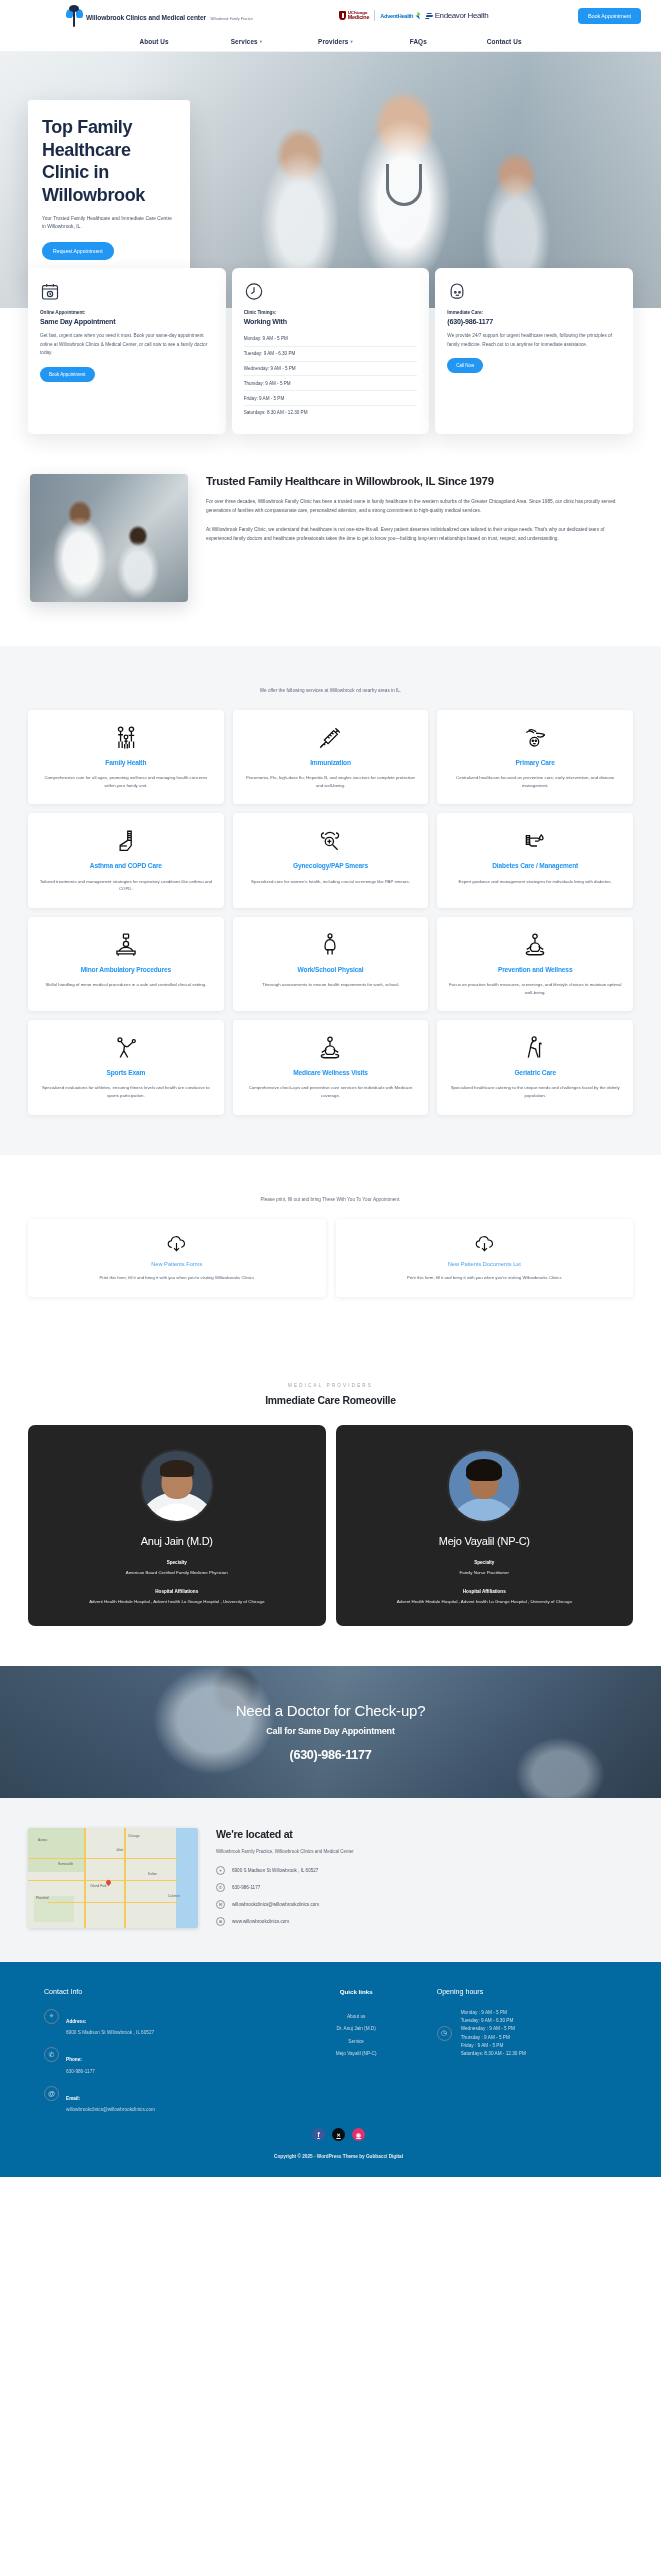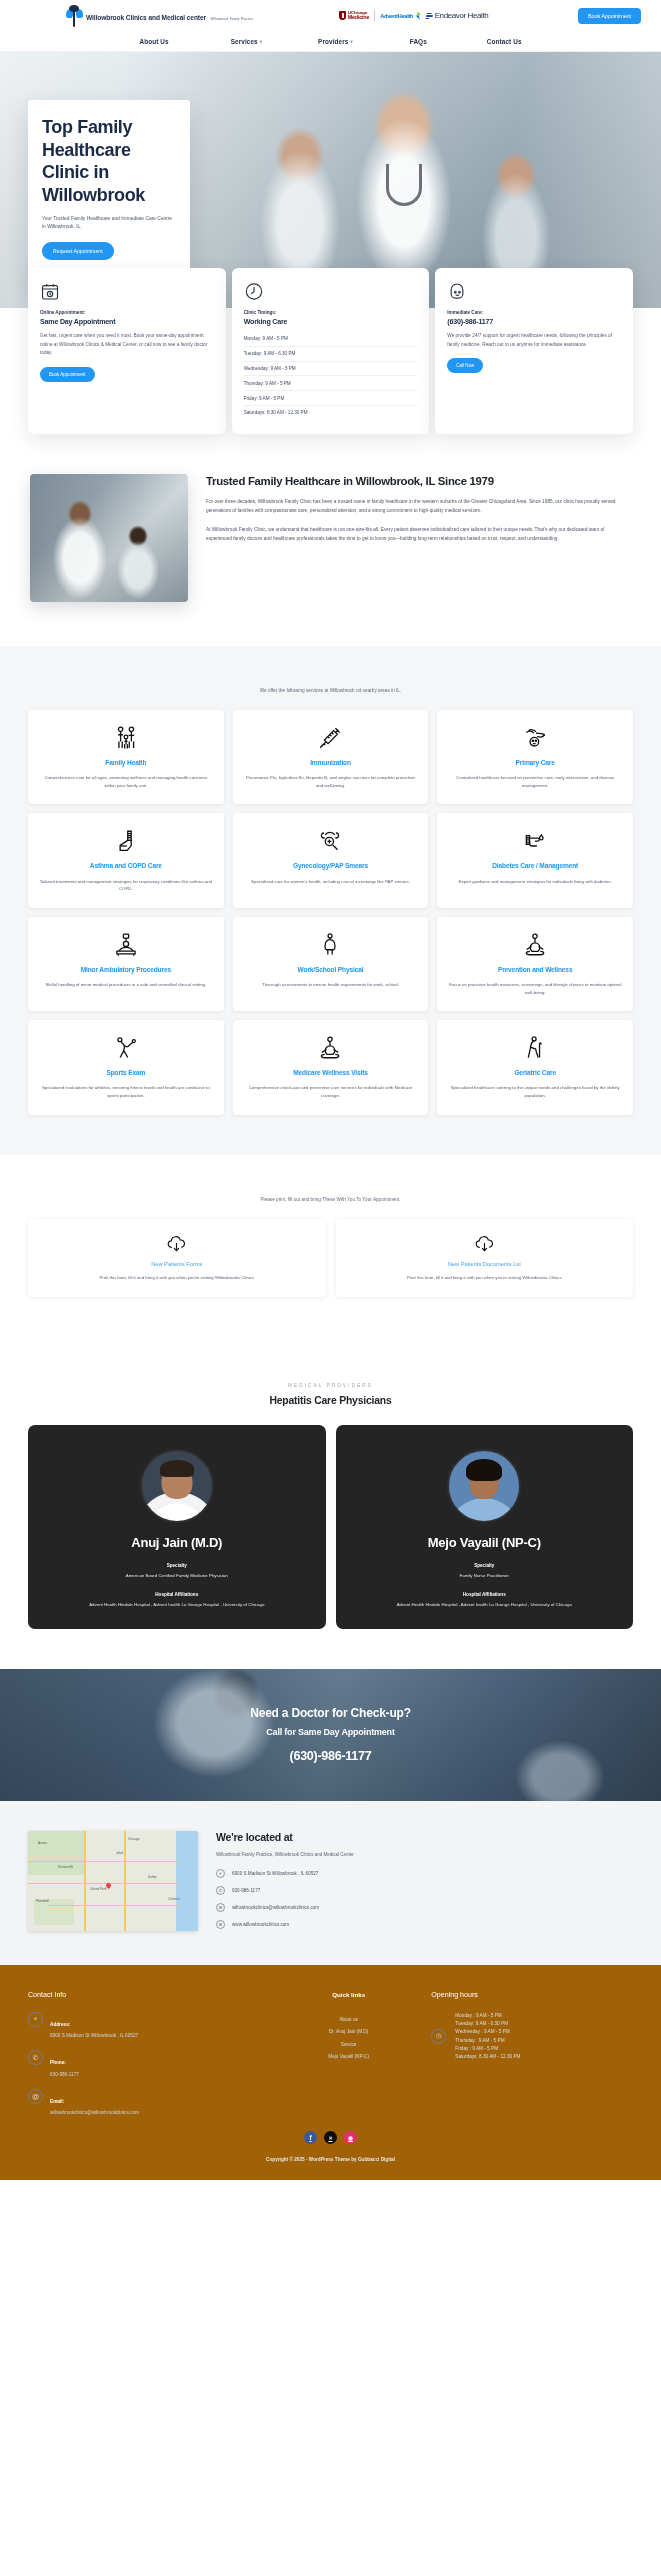--- a/index.html
+++ b/index.html
@@ -131,35 +131,35 @@
   .av1{background:radial-gradient(circle at 50% 118%,#ffffff 0 33%,#f1f3f4 34% 46%,#3a4654 47%);}
   .av1:before{content:"";position:absolute;left:50%;top:20%;transform:translateX(-50%);width:31px;height:34px;
         background:#b5825f;border-radius:50% 50% 44% 44%;}
   .av1:after{content:"";position:absolute;left:50%;top:13%;transform:translateX(-50%);width:34px;height:17px;
         background:#2b2119;border-radius:50% 50% 20% 20%;}
   .av2{background:radial-gradient(circle at 50% 120%,#8fb6dc 0 40%,#5e86b5 41%);}
   .av2:before{content:"";position:absolute;left:50%;top:21%;transform:translateX(-50%);width:29px;height:33px;
         background:#a9744f;border-radius:50% 50% 44% 44%;}
   .av2:after{content:"";position:absolute;left:50%;top:12%;transform:translateX(-50%);width:36px;height:22px;
         background:#15100c;border-radius:50% 50% 26% 26%;}
-  .pcard h3{font-size:13px;color:#fff;font-weight:bold;letter-spacing:-.25px;}
+  .pcard h3{font-size:11px;color:#fff;font-weight:normal;letter-spacing:-.25px;}
   .pcard .plabel{font-size:4.6px;color:#fff;font-weight:bold;margin-top:13px;}
   .pcard .pval{font-size:4.4px;color:#e2e5e9;margin-top:4px;line-height:1.66;}
 
   
   .cta{height:132px;position:relative;overflow:hidden;display:flex;flex-direction:column;
        align-items:center;justify-content:center;
        background:linear-gradient(100deg,#4e6579 0%,#5b7590 26%,#7d98ae 50%,#5e7894 74%,#46596b 100%);}
   .cta:before{content:"";position:absolute;inset:0;
     background:
       radial-gradient(ellipse 78px 70px at 214px 54px,rgba(226,236,243,.55) 0 46%,rgba(226,236,243,0) 78%),
       radial-gradient(ellipse 30px 32px at 236px 24px,rgba(44,54,64,.5) 0 55%,rgba(44,54,64,0) 82%),
       radial-gradient(ellipse 56px 46px at 560px 108px,rgba(216,228,238,.42) 0 48%,rgba(216,228,238,0) 80%),
       linear-gradient(180deg,rgba(12,26,40,.22),rgba(12,26,40,.42));}
-  .cta h3{position:relative;font-size:12px;color:#fff;font-weight:bold;letter-spacing:-.2px;}
+  .cta h3{position:relative;font-size:15px;color:#fff;font-weight:normal;letter-spacing:-.2px;}
   .cta h4{position:relative;font-size:9px;color:#fff;margin-top:7px;letter-spacing:-.2px;}
   .cta .tel{position:relative;font-size:12.6px;color:#fff;font-weight:bold;margin-top:12px;letter-spacing:-.3px;}
 
   
   .loc{background:#f2f4f6;padding:30px 28px 34px 28px;display:flex;gap:18px;align-items:flex-start;}
   .map{width:170px;height:100px;flex:none;border-radius:2px;overflow:hidden;position:relative;
        background:#e9eadf;box-shadow:0 1px 4px rgba(0,0,0,.14);}
   .map .water{position:absolute;right:0;top:0;width:22px;height:100%;background:#aad3f0;}
   .map .green{position:absolute;left:0;top:0;width:58px;height:44px;background:#cfe0bd;opacity:.85;}
   .map .green2{position:absolute;left:6px;bottom:6px;width:40px;height:26px;background:#d5e4c4;opacity:.8;}
@@ -169,21 +169,21 @@
   .map .poi{position:absolute;width:5px;height:5px;background:#e8453c;border-radius:50% 50% 50% 0;transform:rotate(-45deg);}
   .loc-txt{flex:1;}
   .loc-txt h2{font-size:10.6px;color:#20252c;font-weight:bold;letter-spacing:-.25px;}
   .loc-txt .sub{font-size:4.5px;color:#5d6776;margin-top:9px;}
   .loc-list{margin-top:12px;display:flex;flex-direction:column;gap:8px;}
   .loc-list li{list-style:none;display:flex;align-items:center;gap:7px;font-size:4.6px;color:#4c5665;}
   .loc-ico{width:9px;height:9px;border:.8px solid #8d96a3;border-radius:50%;display:flex;align-items:center;
        justify-content:center;flex:none;font-size:4.4px;color:#4c5665;}
 
   
-  footer{background:#a16207;padding:26px 28px 18px 28px;color:#e6eaf0;}
+  footer{background:#0369a1;padding:26px 28px 18px 44px;color:#e6eaf0;}
   .fgrid{display:grid;grid-template-columns:1.18fr .82fr 1fr;}
   .fh{font-size:7.1px;color:#fff;font-weight:normal;}
   .fh.b{font-weight:bold;text-align:center;font-size:6.2px;}
   .fcontact{margin-top:13px;display:flex;flex-direction:column;gap:12px;}
   .frow{display:flex;align-items:flex-start;gap:7px;}
   .fcirc{width:15px;height:15px;border:.8px solid #6f8197;border-radius:50%;display:flex;align-items:center;
       justify-content:center;flex:none;color:#cfd8e4;font-size:7px;}
   .frow .k{font-size:4.7px;font-weight:bold;color:#fff;}
   .frow .v{font-size:4.7px;color:#ccd5e1;margin-top:3.5px;}
   .fquick{margin-top:19px;display:flex;flex-direction:column;gap:7.5px;align-items:center;}
@@ -292,21 +292,21 @@
     </div>
 
     <div class="icard">
       <div class="ico">
         <svg width="20" height="21" viewBox="0 0 24 24" fill="none" stroke="#2b3545" stroke-width="1.4">
           <circle cx="12" cy="12" r="9.2"></circle>
             <path d="M12 7v5.2l-3.2 2.4"></path>
         </svg>
       </div>
       <div class="kicker">Clinic Timings:</div>
-      <h3>Working Care</h3>
+      <h3>Working With</h3>
       <ul class="hours">
         <li>Monday: 9 AM - 5 PM</li>
         <li>Tuesday: 9 AM - 6.30 PM</li>
         <li>Wednesday: 9 AM - 5 PM</li>
         <li>Thursday: 9 AM - 5 PM</li>
         <li>Friday: 9 AM - 5 PM</li>
         <li>Saturdays: 8.30 AM - 12.30 PM</li>
       </ul>
     </div>
 
@@ -526,21 +526,21 @@
           </svg>
         </div>
         <h4>New Patients Documents Lst</h4>
         <p>Print this form, fill it and bring it with you when you're visiting Willowbrooks Clinics</p>
       </div>
     </div>
   </section>
 
   <section class="providers">
     <div class="kicker-c">MEDICAL PROVIDERS</div>
-    <h2>Hepatitis Care Physicians</h2>
+    <h2>Immediate Care Romeoville</h2>
     <div class="pgrid">
 
       <div class="pcard">
         <div class="avatar av1"></div>
         <h3>Anuj Jain (M.D)</h3>
         <div class="plabel">Specialty</div>
         <div class="pval">American Board Certified Family Medicine Physician</div>
         <div class="plabel">Hospital Affiliations</div>
         <div class="pval">Advent Health Hindale Hospital , Advent health La Grange Hospital , University of Chicago</div>
       </div>

